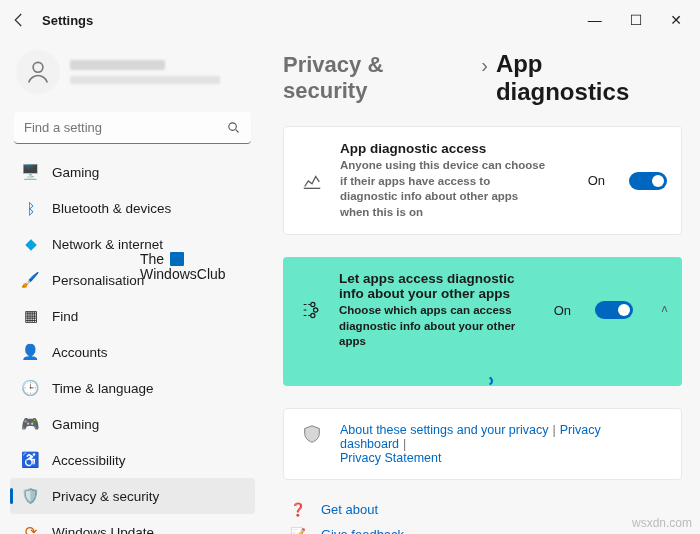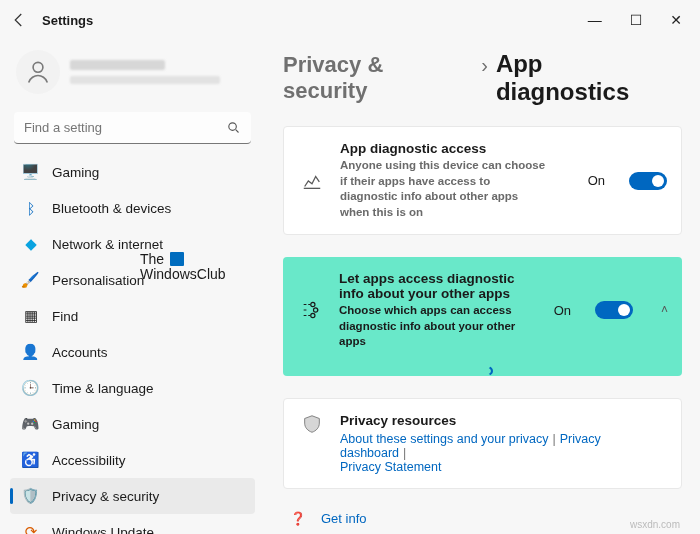--- a/index.html
+++ b/index.html
@@ -47,35 +47,35 @@
   .card .card-ic { width: 28px; display: flex; justify-content: center; color: #5a5a5a; flex-shrink: 0; }
   .card .txt { flex: 1; }
   .card .txt .h { font-size: 13.5px; font-weight: 600; margin-bottom: 2px; }
   .card .txt .d { font-size: 11.5px; color: #6a6a6a; line-height: 1.35; max-width: 210px; font-weight: bold; }
   .card .right { display: flex; align-items: center; gap: 24px; }
   .state { font-size: 13px; }
   .toggle { width: 38px; height: 18px; background: #0067c0; border-radius: 10px; position: relative; cursor: pointer; }
   .toggle::after { content: ""; position: absolute; right: 3px; top: 3px; width: 12px; height: 12px; background: #fff; border-radius: 50%; }
   .chev { font-size: 12px; color: #555; padding-left: 4px; }
 
-  .card.highlight { background: #69e8c9; border: none; padding-bottom: 26px; position: relative; }
+  .card.highlight { background: #69e8c9; border: none; padding-bottom: 36px; position: relative; }
   .card.highlight .txt .h, .card.highlight .txt .d { color: #1a1a1a; }
   .card.highlight .txt .d { max-width: 190px; }
   .spinner-edge { position: absolute; bottom: -2px; left: 46%; width: 26px; height: 14px; border: 2px solid #0067c0; border-left-color: transparent; border-top-color: transparent; border-bottom-color: transparent; border-radius: 50%; }
 
   .card.simple { align-items: flex-start; }
   .card.simple .links { font-size: 12.5px; }
   .card.simple .links .h { margin-bottom: 4px; }
   .card.simple .links a { color: #0067c0; text-decoration: none; }
   .card.simple .links .divider { color: #777; margin: 0 4px; }
 
   .aux { display: flex; align-items: center; gap: 14px; font-size: 13px; color: #0067c0; margin: 10px 0 6px 6px; cursor: pointer; }
   .aux .aic { color: #555; width: 18px; display: flex; justify-content: center; }
 
-  .src-wm { position: absolute; right: 20px; bottom: 4px; font-size: 10px; color: #bbb; }
+  .src-wm { position: absolute; right: 8px; bottom: 4px; font-size: 12px; color: #bbb; }
 </style>
 </head>
 <body>
 
 <div class="titlebar">
   <span class="back">
     <svg viewBox="0 0 24 24" fill="none" stroke="#333" stroke-width="1.6">
         <path d="M15 4 L7 12 L15 20"></path>
       </svg>
   </span>
@@ -212,29 +212,28 @@
       <div class="spinner-edge"></div>
     </div>
 
     <div class="card simple">
       <div class="card-ic">
         <svg width="22" height="22" viewBox="0 0 24 24" fill="#d6d6d6" stroke="#7a7a7a" stroke-width="1">
             <path d="M12 3l8 3v5c0 5-3.5 8.5-8 10-4.5-1.5-8-5-8-10V6l8-3z"></path>
           </svg>
       </div>
       <div class="links txt">
-        <div class="h">Privacy resources</div>
         <a href="#">About these settings and your privacy</a><span class="divider">|</span><a href="#">Privacy dashboard</a><span class="divider">|</span><br>
         <a href="#">Privacy Statement</a>
       </div>
     </div>
 
     <div class="aux">
       <span class="aic">❓</span>
-      <span>Get info</span>
+      <span>Get about</span>
     </div>
     <div class="aux">
       <span class="aic">📝</span>
       <span>Give feedback</span>
     </div>
   </div>
 </div>
 
 <div class="src-wm">wsxdn.com</div>
 

